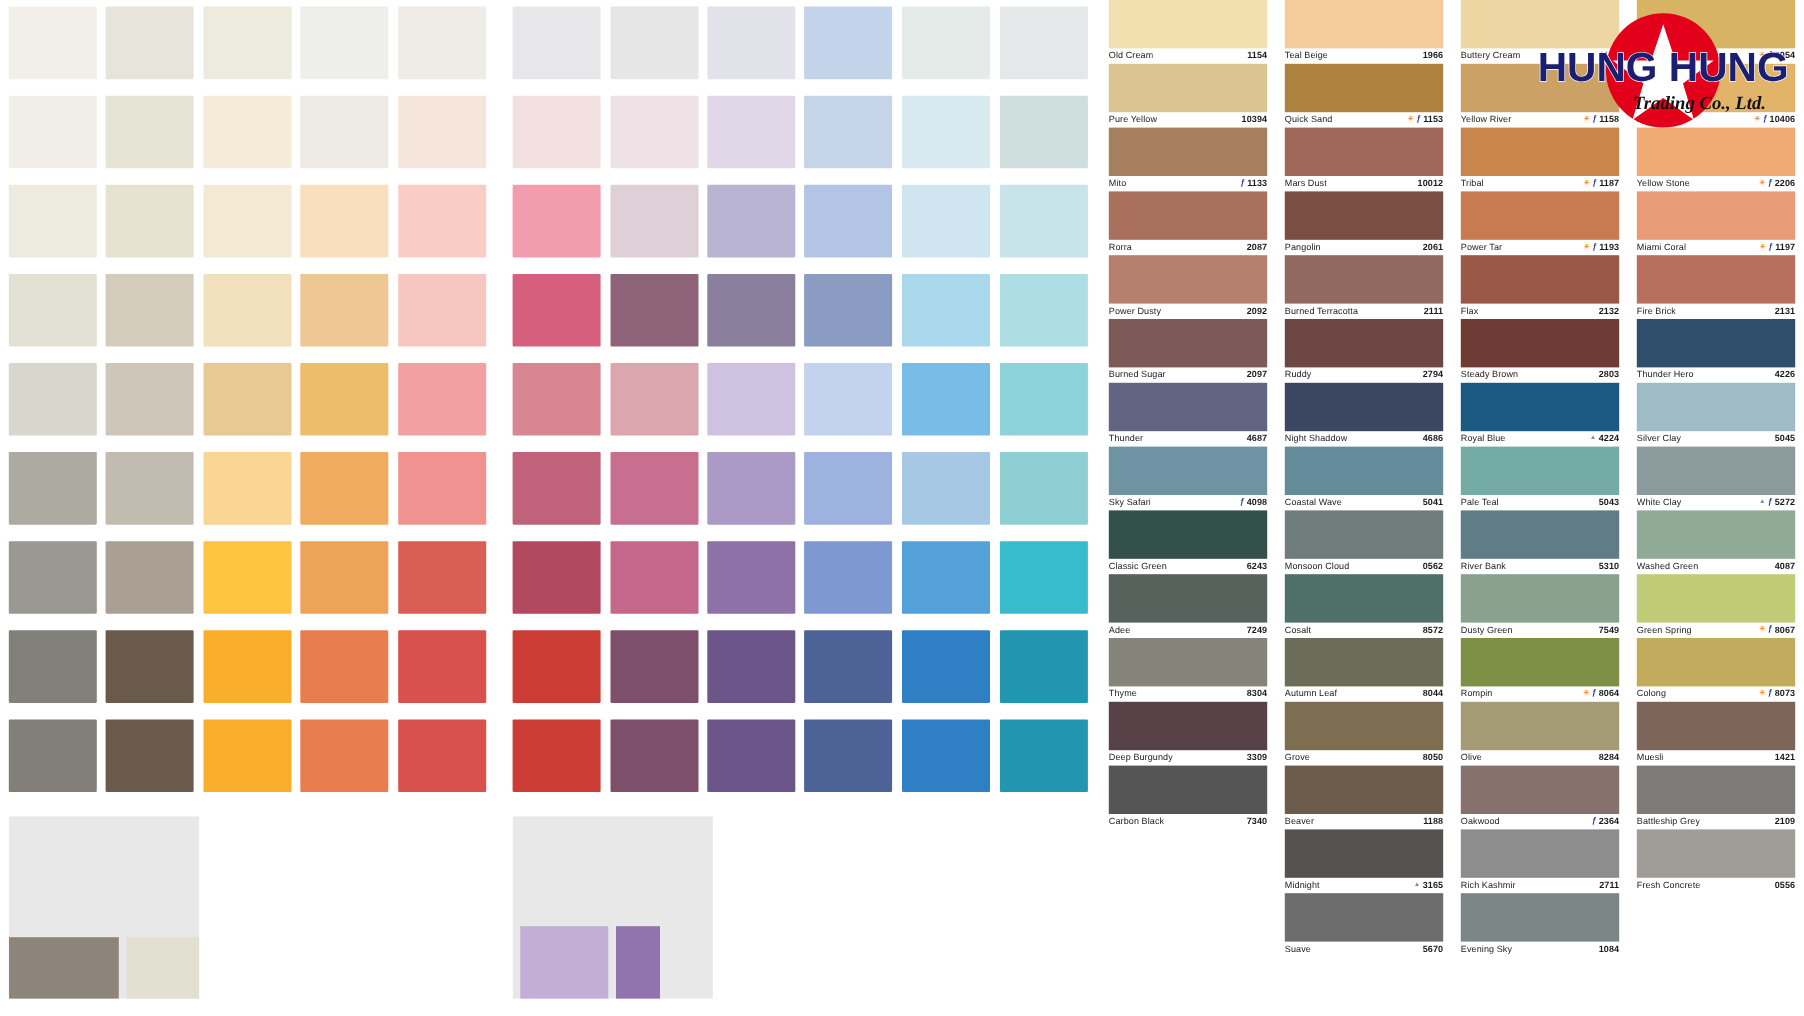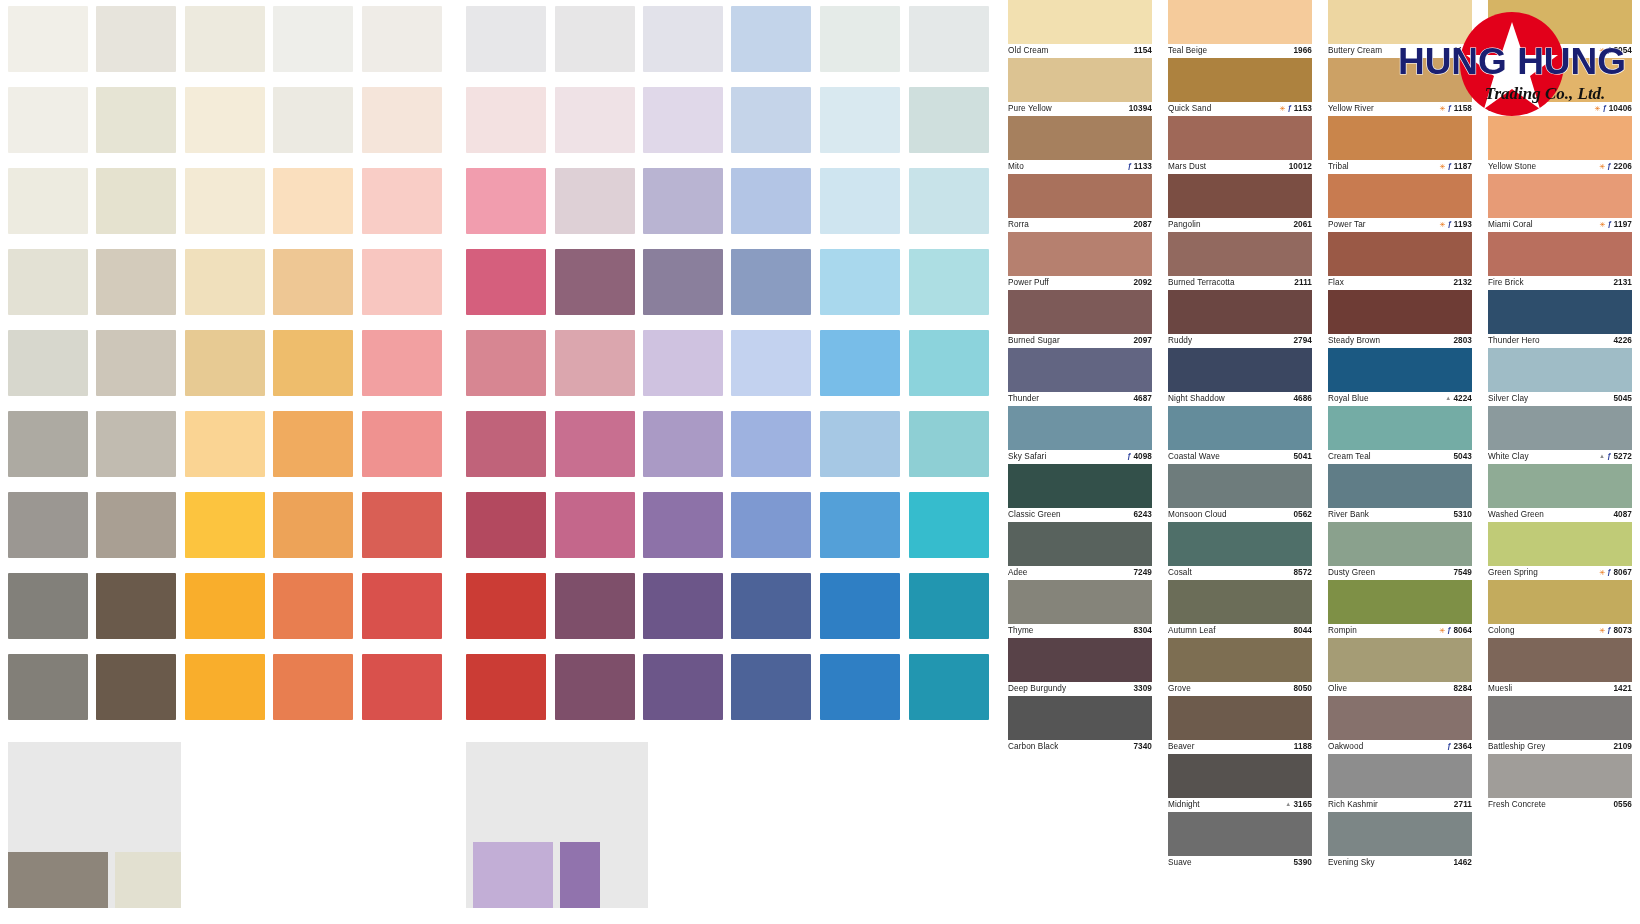--- a/index.html
+++ b/index.html
@@ -292,21 +292,21 @@
           <div class="sw-meta">
             <span class="sw-name">Rorra</span>
             <span class="sw-right">
               <span class="sw-code">2087</span>
             </span>
           </div>
         </div>
         <div class="sw-item">
           <div class="sw-chip" title="Power Puff 2092" style="background: rgb(182, 128, 111);"></div>
           <div class="sw-meta">
-            <span class="sw-name">Power Puff</span>
+            <span class="sw-name">Power Dusty</span>
             <span class="sw-right">
               <span class="sw-code">2092</span>
             </span>
           </div>
         </div>
         <div class="sw-item">
           <div class="sw-chip" title="Burned Sugar 2097" style="background: rgb(125, 90, 88);"></div>
           <div class="sw-meta">
             <span class="sw-name">Burned Sugar</span>
             <span class="sw-right">
@@ -507,21 +507,21 @@
               <span class="ico ico-tri">▲</span>
               <span class="sw-code">3165</span>
             </span>
           </div>
         </div>
         <div class="sw-item">
           <div class="sw-chip" title="Suave 9910" style="background: rgb(109, 109, 109);"></div>
           <div class="sw-meta">
             <span class="sw-name">Suave</span>
             <span class="sw-right">
-              <span class="sw-code">5390</span>
+              <span class="sw-code">5670</span>
             </span>
           </div>
         </div>
       </div>
       <div class="sw-col">
         <div class="sw-item">
           <div class="sw-chip" title="Buttery Cream 1155" style="background: rgb(237, 214, 161);"></div>
           <div class="sw-meta">
             <span class="sw-name">Buttery Cream</span>
             <span class="sw-right">
@@ -586,21 +586,21 @@
             <span class="sw-name">Royal Blue</span>
             <span class="sw-right">
               <span class="ico ico-tri">▲</span>
               <span class="sw-code">4224</span>
             </span>
           </div>
         </div>
         <div class="sw-item">
           <div class="sw-chip" title="Pale Teal 5043" style="background: rgb(116, 172, 165);"></div>
           <div class="sw-meta">
-            <span class="sw-name">Cream Teal</span>
+            <span class="sw-name">Pale Teal</span>
             <span class="sw-right">
               <span class="sw-code">5043</span>
             </span>
           </div>
         </div>
         <div class="sw-item">
           <div class="sw-chip" title="River Bank 5310" style="background: rgb(96, 125, 135);"></div>
           <div class="sw-meta">
             <span class="sw-name">River Bank</span>
             <span class="sw-right">
@@ -654,21 +654,21 @@
             <span class="sw-right">
               <span class="sw-code">2711</span>
             </span>
           </div>
         </div>
         <div class="sw-item">
           <div class="sw-chip" title="Evening Sky 1462" style="background: rgb(124, 134, 134);"></div>
           <div class="sw-meta">
             <span class="sw-name">Evening Sky</span>
             <span class="sw-right">
-              <span class="sw-code">1462</span>
+              <span class="sw-code">1084</span>
             </span>
           </div>
         </div>
       </div>
       <div class="sw-col">
         <div class="sw-item">
           <div class="sw-chip" title=" 8054" style="background: rgb(214, 180, 100);"></div>
           <div class="sw-meta">
             <span class="sw-name"></span>
             <span class="sw-right">

